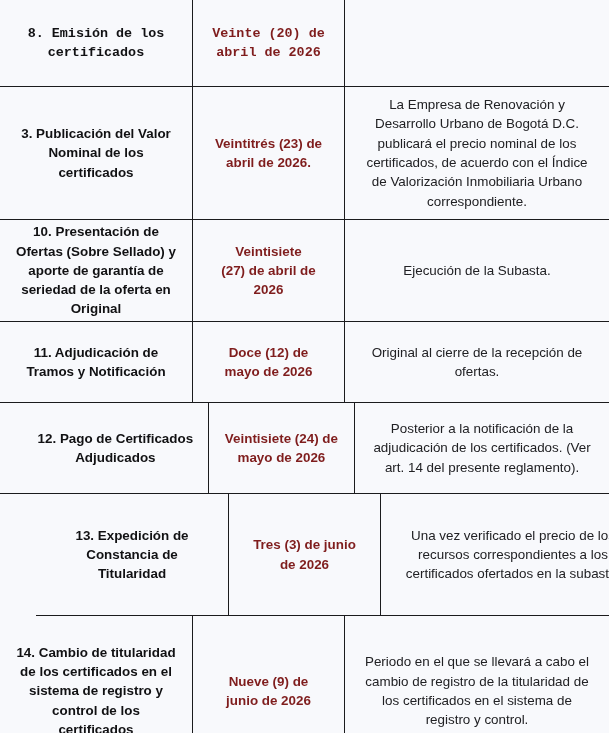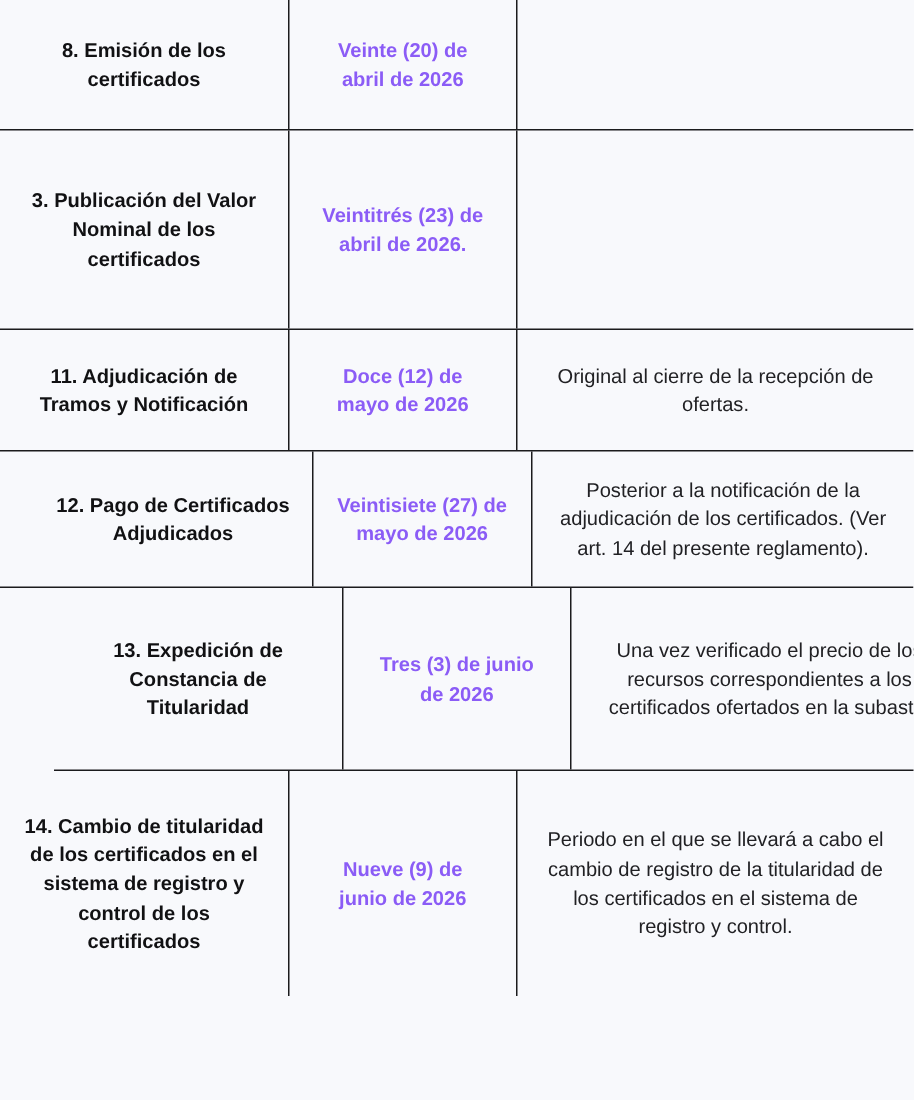--- a/index.html
+++ b/index.html
@@ -41,31 +41,31 @@
     width: 193px;
     border-right: 1.5px solid #1b1b1d;
     font-weight: 700;
     color: #111113;
     padding: 6px 8px;
   }
   .c-date {
     width: 152px;
     border-right: 1.5px solid #1b1b1d;
     font-weight: 700;
-    color: #8b5cf6;
+    color: #7f1d1d;
     padding: 6px 8px;
   }
   .c-description {
     width: 264px;
     font-weight: 400;
     color: #212124;
     padding: 6px 10px;
   }
   
-  .r0 { height: 87px; }
+  .r0 { height: 87px; font-family: Liberation Mono, monospace; }
   .r1 { height: 133px; }
   .r2 { height: 102px; }
   .r3 { height: 81px; }
   .r4 { height: 91px; padding-left: 23px; }
   .r5 { height: 122px; margin-left: 36px; }
   .r6 { height: 150px; } 
 </style>
 </head>
 <body>
 
@@ -77,36 +77,53 @@
     <div class="cell c-date">Veinte (20) de
 abril de 2026</div>
   </div>
 
   <div class="row r1">
     <div class="cell c-activity">3. Publicación del Valor
 Nominal de los
 certificados</div>
     <div class="cell c-date">Veintitrés (23) de
 abril de 2026.</div>
+    <div class="cell c-description">La Empresa de Renovación y
+Desarrollo Urbano de Bogotá D.C.
+publicará el precio nominal de los
+certificados, de acuerdo con el Índice
+de Valorización Inmobiliaria Urbano
+correspondiente.</div>
   </div>
 
+  <div class="row r2">
+    <div class="cell c-activity">10. Presentación de
+Ofertas (Sobre Sellado) y
+aporte de garantía de
+seriedad de la oferta en
+Original</div>
+    <div class="cell c-date">Veintisiete
+(27) de abril de
+2026</div>
+    <div class="cell c-description">Ejecución de la Subasta.</div>
+  </div>
 
   <div class="row r3">
     <div class="cell c-activity">11. Adjudicación de
 Tramos y Notificación</div>
     <div class="cell c-date">Doce (12) de
 mayo de 2026</div>
     <div class="cell c-description">Original al cierre de la recepción de
 ofertas.</div>
   </div>
 
   <div class="row r4">
     <div class="cell c-activity">12. Pago de Certificados
 Adjudicados</div>
-    <div class="cell c-date">Veintisiete (27) de
+    <div class="cell c-date">Veintisiete (24) de
 mayo de 2026</div>
     <div class="cell c-description">Posterior a la notificación de la
 adjudicación de los certificados. (Ver
 art. 14 del presente reglamento).</div>
   </div>
 
   <div class="row r5">
     <div class="cell c-activity">13. Expedición de
 Constancia de
 Titularidad</div>

